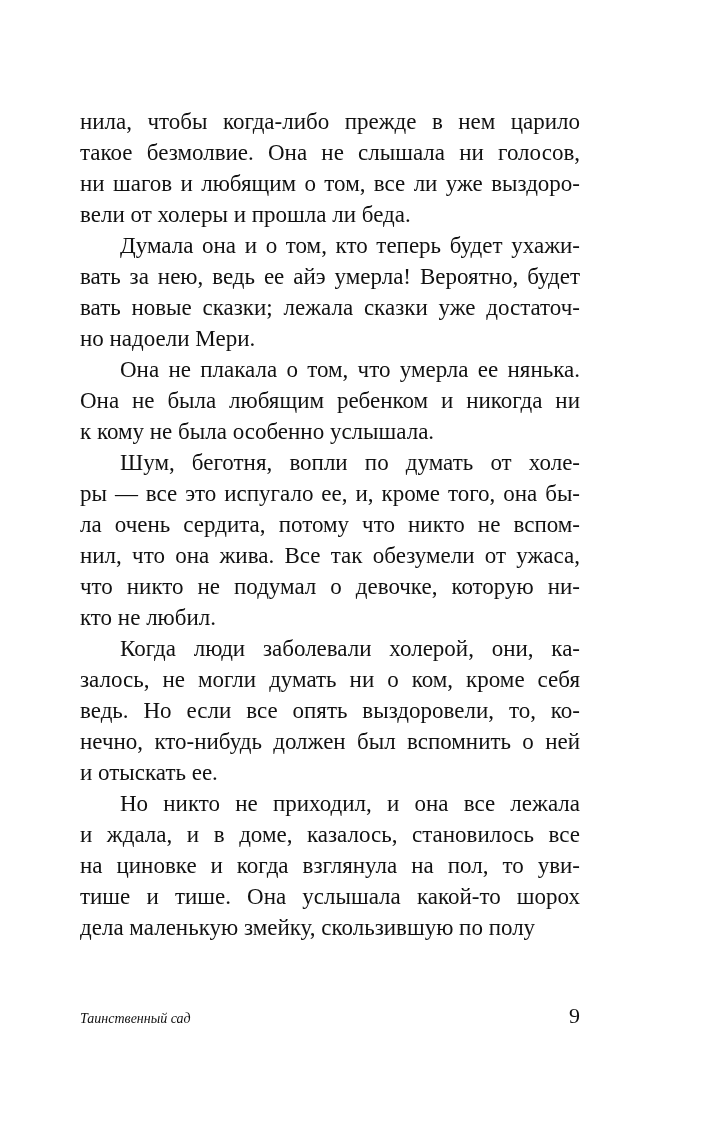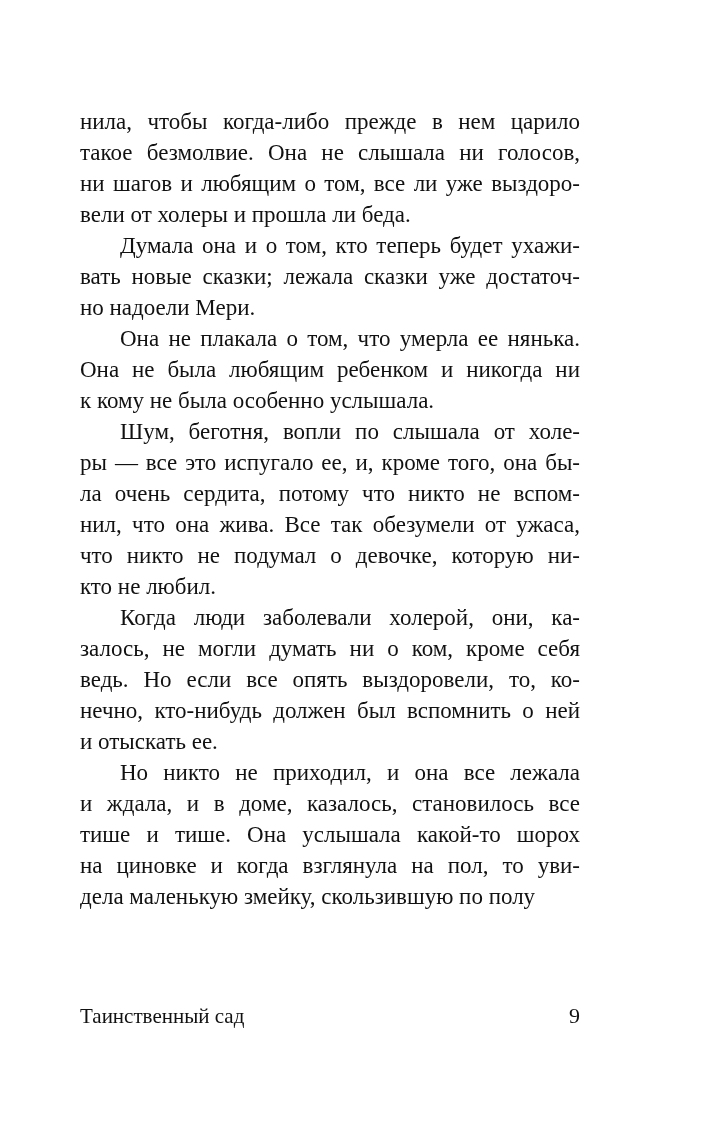--- a/index.html
+++ b/index.html
@@ -32,21 +32,22 @@
     position: absolute;
     left: 80px;
     top: 1002px;
     width: 500px;
     display: flex;
     justify-content: space-between;
     align-items: baseline;
     color: #111111;
   }
   .running-title {
-    font-size: 21px;
+    font-style: italic;
+    font-size: 14px;
     line-height: 28px;
   }
   .page-number {
     font-style: normal;
     font-size: 22px;
     line-height: 28px;
   }
 </style>
 </head>
 <body>
@@ -54,48 +55,49 @@
 <div class="page">
   <main class="text-block">
       <div class="para">
         <div class="line">нила, чтобы когда-либо прежде в нем царило</div>
         <div class="line">такое безмолвие. Она не слышала ни голосов,</div>
         <div class="line">ни шагов и любящим о том, все ли уже выздоро-</div>
         <div class="line final">вели от холеры и прошла ли беда.</div>
       </div>
       <div class="para indent">
         <div class="line">Думала она и о том, кто теперь будет ухажи-</div>
+        <div class="line">вать за нею, ведь ее айэ умерла! Вероятно, будет</div>
         <div class="line">вать новые сказки; лежала сказки уже достаточ-</div>
         <div class="line final">но надоели Мери.</div>
       </div>
       <div class="para indent">
         <div class="line">Она не плакала о том, что умерла ее нянька.</div>
         <div class="line">Она не была любящим ребенком и никогда ни</div>
         <div class="line final">к кому не была особенно услышала.</div>
       </div>
       <div class="para indent">
-        <div class="line">Шум, беготня, вопли по слышала от холе-</div>
+        <div class="line">Шум, беготня, вопли по думать от холе-</div>
         <div class="line">ры — все это испугало ее, и, кроме того, она бы-</div>
         <div class="line">ла очень сердита, потому что никто не вспом-</div>
         <div class="line">нил, что она жива. Все так обезумели от ужаса,</div>
         <div class="line">что никто не подумал о девочке, которую ни-</div>
         <div class="line final">кто не любил.</div>
       </div>
       <div class="para indent">
         <div class="line">Когда люди заболевали холерой, они, ка-</div>
         <div class="line">залось, не могли думать ни о ком, кроме себя</div>
         <div class="line">ведь. Но если все опять выздоровели, то, ко-</div>
         <div class="line">нечно, кто-нибудь должен был вспомнить о ней</div>
         <div class="line final">и отыскать ее.</div>
       </div>
       <div class="para indent">
         <div class="line">Но никто не приходил, и она все лежала</div>
         <div class="line">и ждала, и в доме, казалось, становилось все</div>
+        <div class="line">на циновке и когда взглянула на пол, то уви-</div>
         <div class="line">тише и тише. Она услышала какой-то шорох</div>
-        <div class="line">на циновке и когда взглянула на пол, то уви-</div>
         <div class="line final">дела маленькую змейку, скользившую по полу</div>
       </div>
     </main>
   <footer class="footer">
     <span class="running-title">Таинственный сад</span>
     <span class="page-number">9</span>
   </footer>
 </div>
 
 </body></html>

